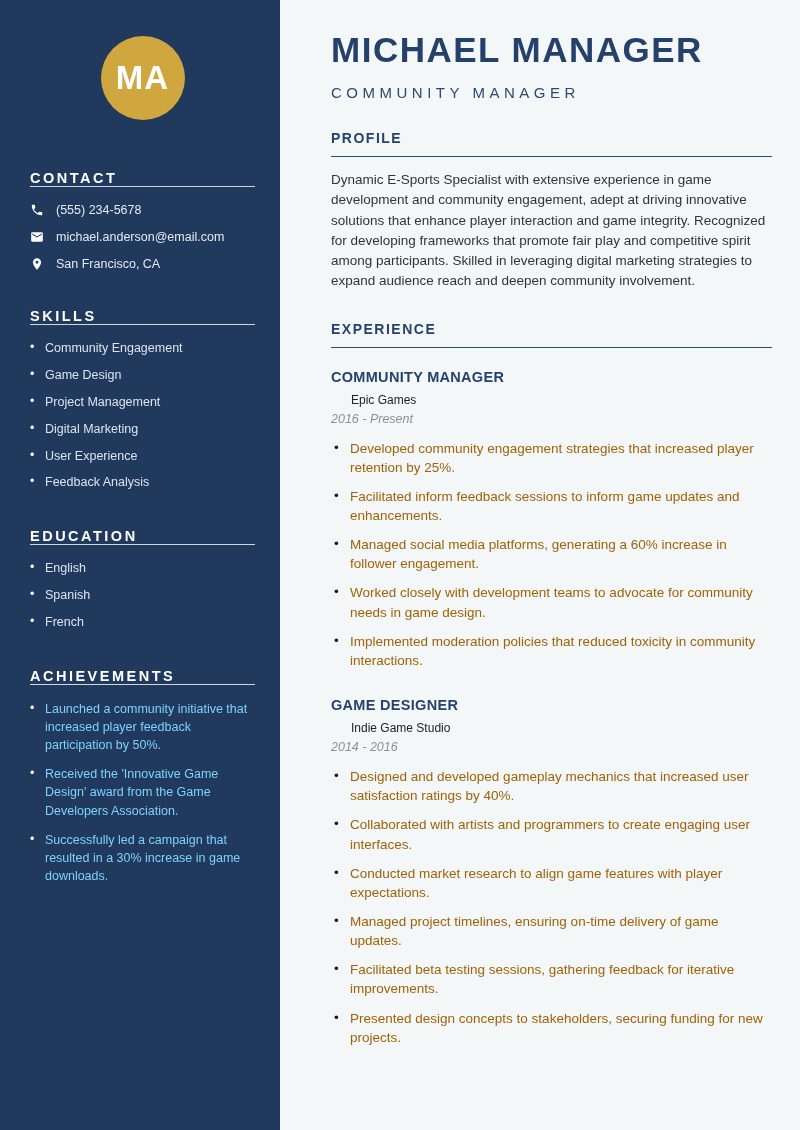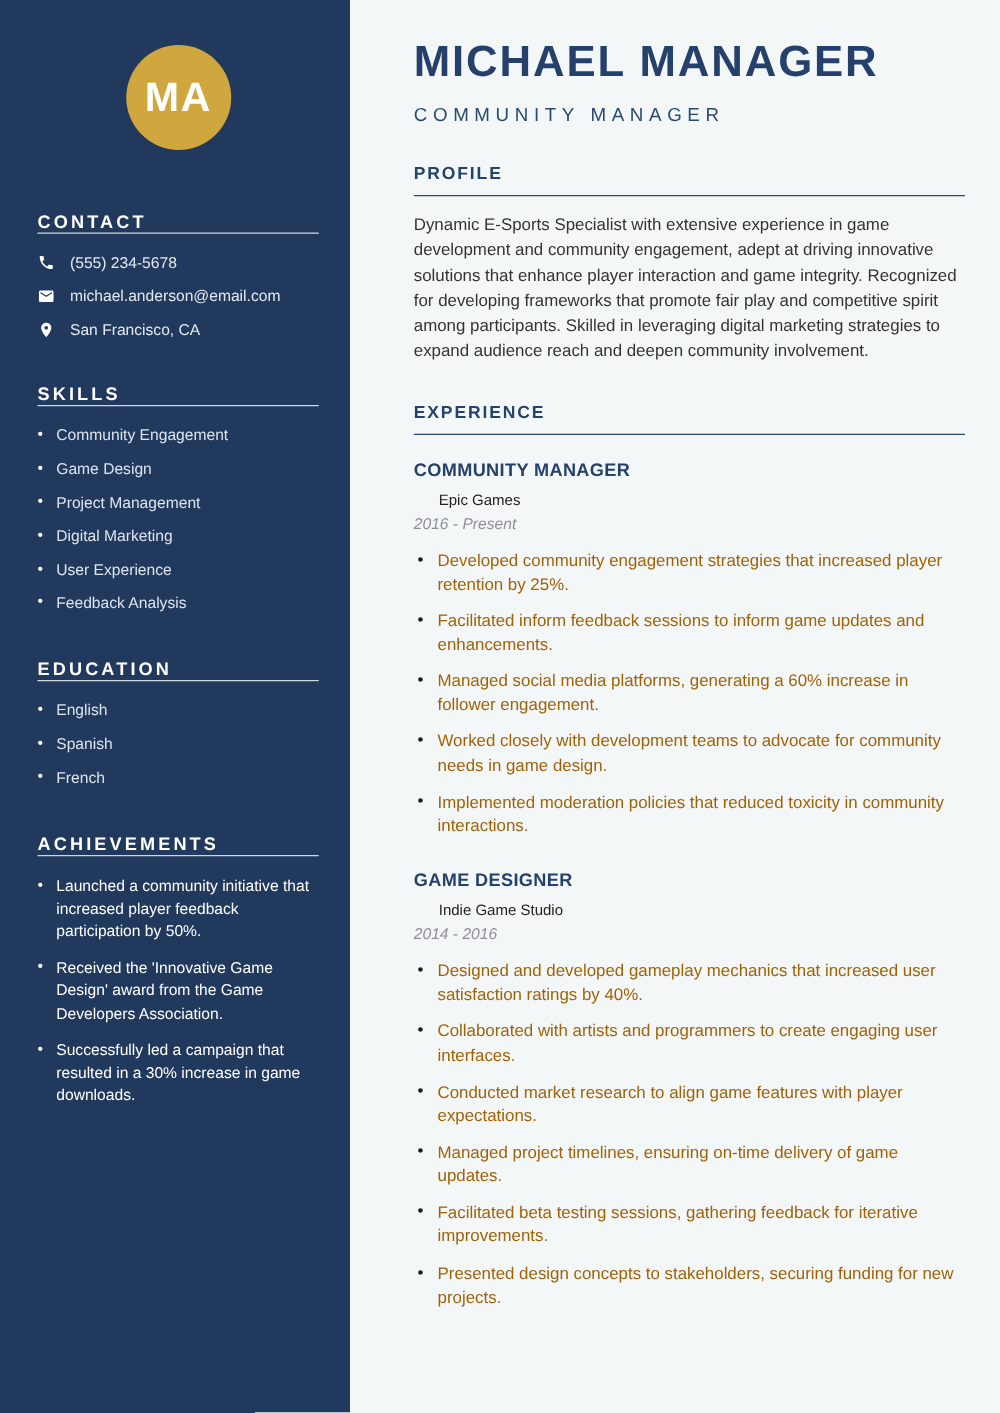--- a/index.html
+++ b/index.html
@@ -76,21 +76,21 @@
     margin-top: 15px;
     font-size: 12.5px;
     font-weight: bold;
     color: #f3f6fa;
     line-height: 1.4;
     letter-spacing: 0.2px;
   }
   ul.ach-list { list-style: none; margin-top: 15px; }
   ul.ach-list li {
     font-size: 12.5px;
-    color: #ffffff;
+    color: #7dd3fc;
     line-height: 1.45;
     margin-bottom: 11px;
     padding-left: 15px;
     position: relative;
   }
   ul.ach-list li::before {
     content: "•";
     position: absolute; left: 0; top: -1px;
     color: #ffffff;
   }

